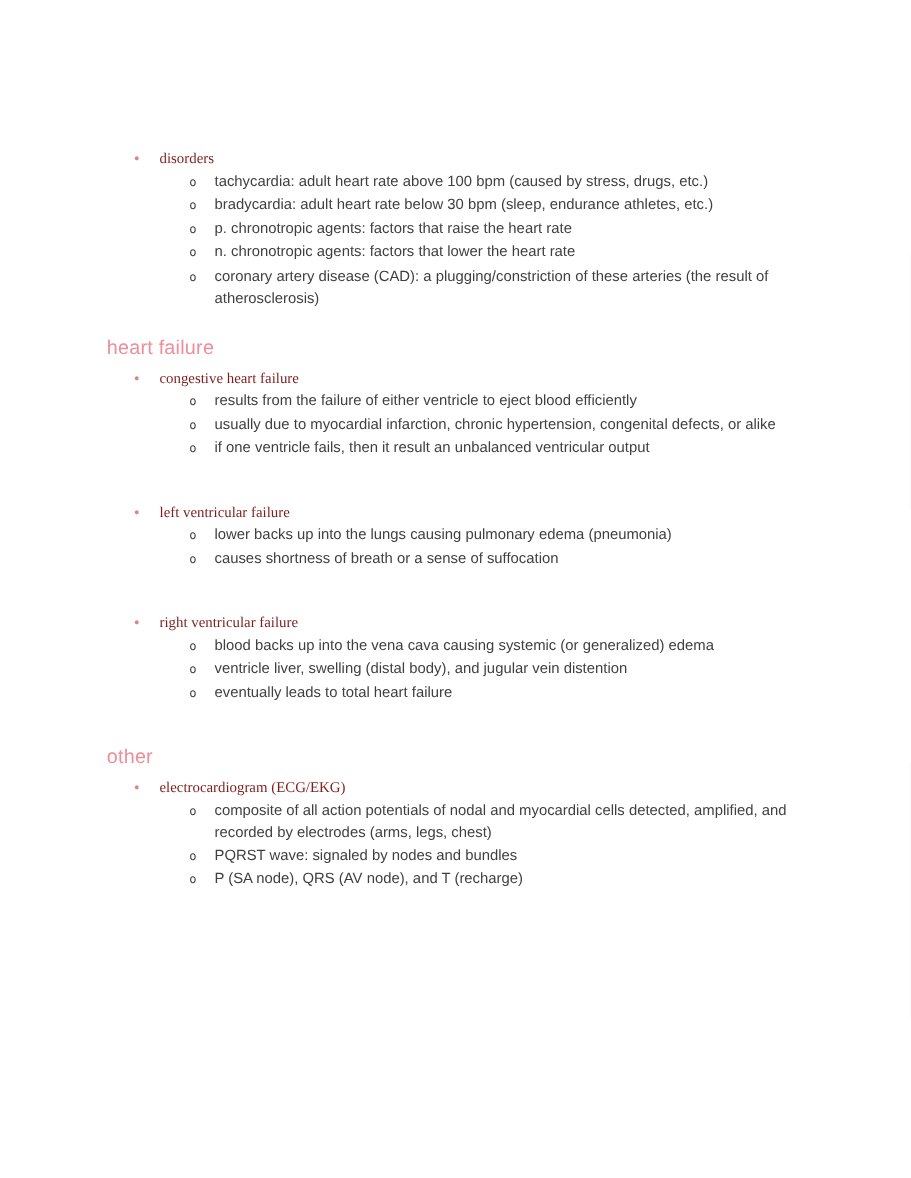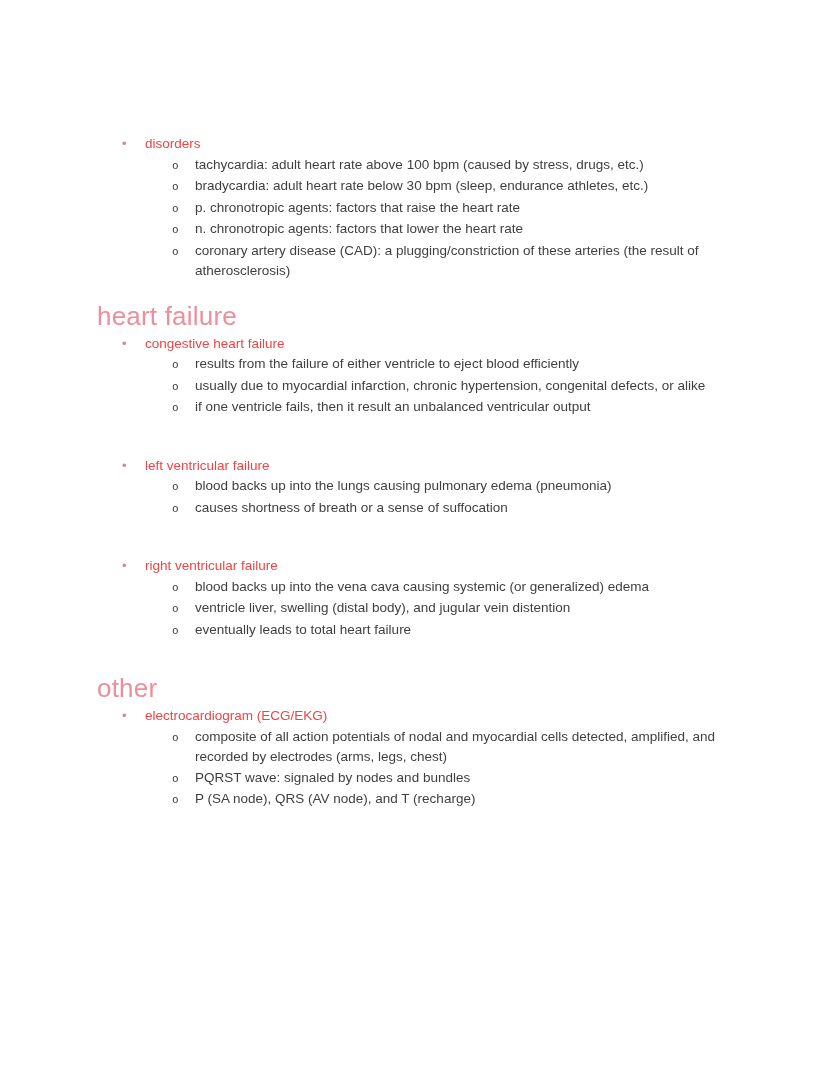--- a/index.html
+++ b/index.html
@@ -13,37 +13,37 @@
     height:1071px;
     background:#ffffff;
     color:#3f3f3f;
     font-size:13.5px;
     line-height:20.5px;
     padding:134px 97px 0 97px;
     overflow:hidden;
   }
   .doc-section { display:block; }
   .section-heading {
-    font-size:26px;
+    font-size:18px;
     line-height:28px;
     font-weight:400;
     color:#ec8e9c;
     margin:20px 0 4px 0;
     letter-spacing:0.2px;
   }
   .section-other .section-heading { margin-top:33px; }
   .l1-group + .l1-group { margin-top:37px; }
   .l1-row { display:flex; margin-left:25px; align-items:baseline; }
   .m1 {
     flex:none;
     width:23px;
     color:#dd8290;
     font-size:13px;
   }
-  .l1-label { color:#ef4444; }
+  .l1-label { color:#7f1d1d;font-family:Liberation Serif, serif; }
   .l2-row { display:flex; margin-left:75px; align-items:baseline; }
   .m2 {
     flex:none;
     width:23px;
     font-family:"DejaVu Sans Mono",monospace;
     font-size:11px;
     line-height:20.5px;
     color:#3f3f3f;
   }
   .l2-text { max-width:537px; }
@@ -104,21 +104,21 @@
       </div>
     </div>
 
     <div class="l1-group">
       <div class="l1-row">
         <span class="m1">•</span>
         <span class="l1-label">left ventricular failure</span>
       </div>
       <div class="l2-row">
         <span class="m2">o</span>
-        <span class="l2-text">blood backs up into the lungs causing pulmonary edema (pneumonia)</span>
+        <span class="l2-text">lower backs up into the lungs causing pulmonary edema (pneumonia)</span>
       </div>
       <div class="l2-row">
         <span class="m2">o</span>
         <span class="l2-text">causes shortness of breath or a sense of suffocation</span>
       </div>
     </div>
 
     <div class="l1-group">
       <div class="l1-row">
         <span class="m1">•</span>

